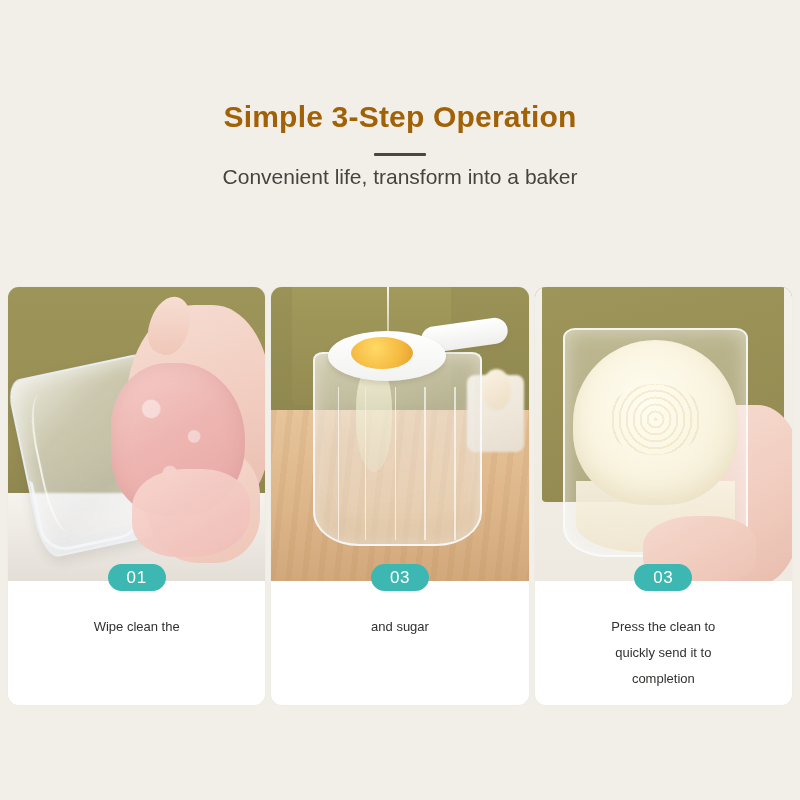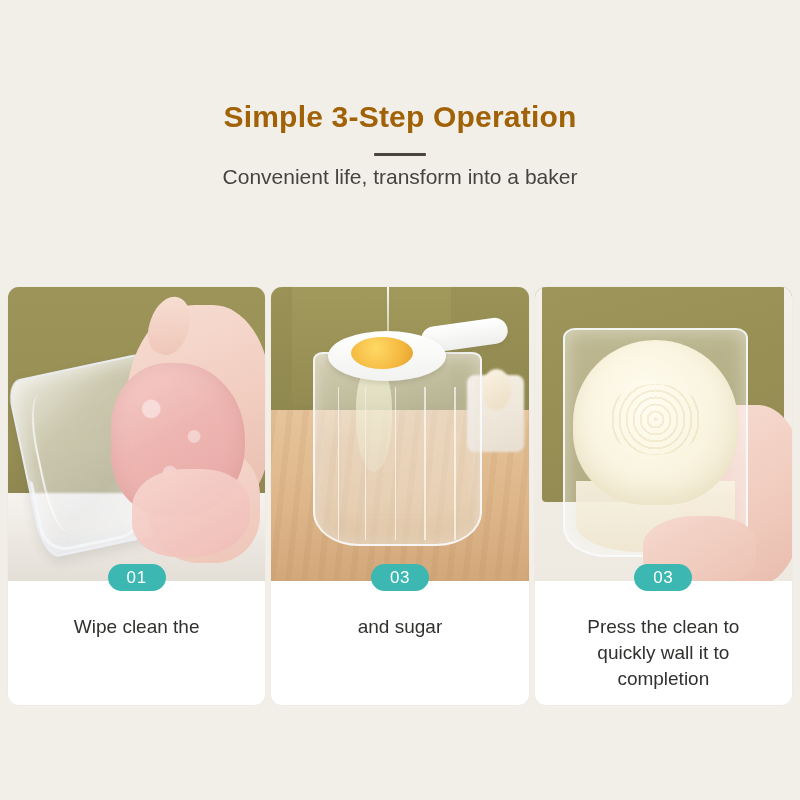--- a/index.html
+++ b/index.html
@@ -327,21 +327,21 @@
     line-height: 27px;
     text-align: center;
     letter-spacing: 0.6px;
     z-index: 5;
   }
 
   .caption {
     flex: 1 1 auto;
     padding: 33px 10px 0 10px;
     text-align: center;
-    font-size: 19px;
+    font-size: 13px;
     line-height: 26px;
     color: #32312f;
   }
 
   .caption .line { display: block; }
 </style>
 </head>
 <body>
 
 <div class="header">
@@ -399,18 +399,18 @@
       <div class="ph3-hand"></div>
       <div class="ph3-cup"></div>
       <div class="ph3-milk"></div>
       <div class="ph3-cream"></div>
       <div class="ph3-swirl"></div>
       <div class="ph3-fingers"></div>
     </div>
     <div class="badge">03</div>
     <div class="caption">
       <span class="line">Press the clean to</span>
-      <span class="line">quickly wall it to</span>
+      <span class="line">quickly send it to</span>
       <span class="line">completion</span>
     </div>
   </div>
 
 </div>
 
 </body></html>

